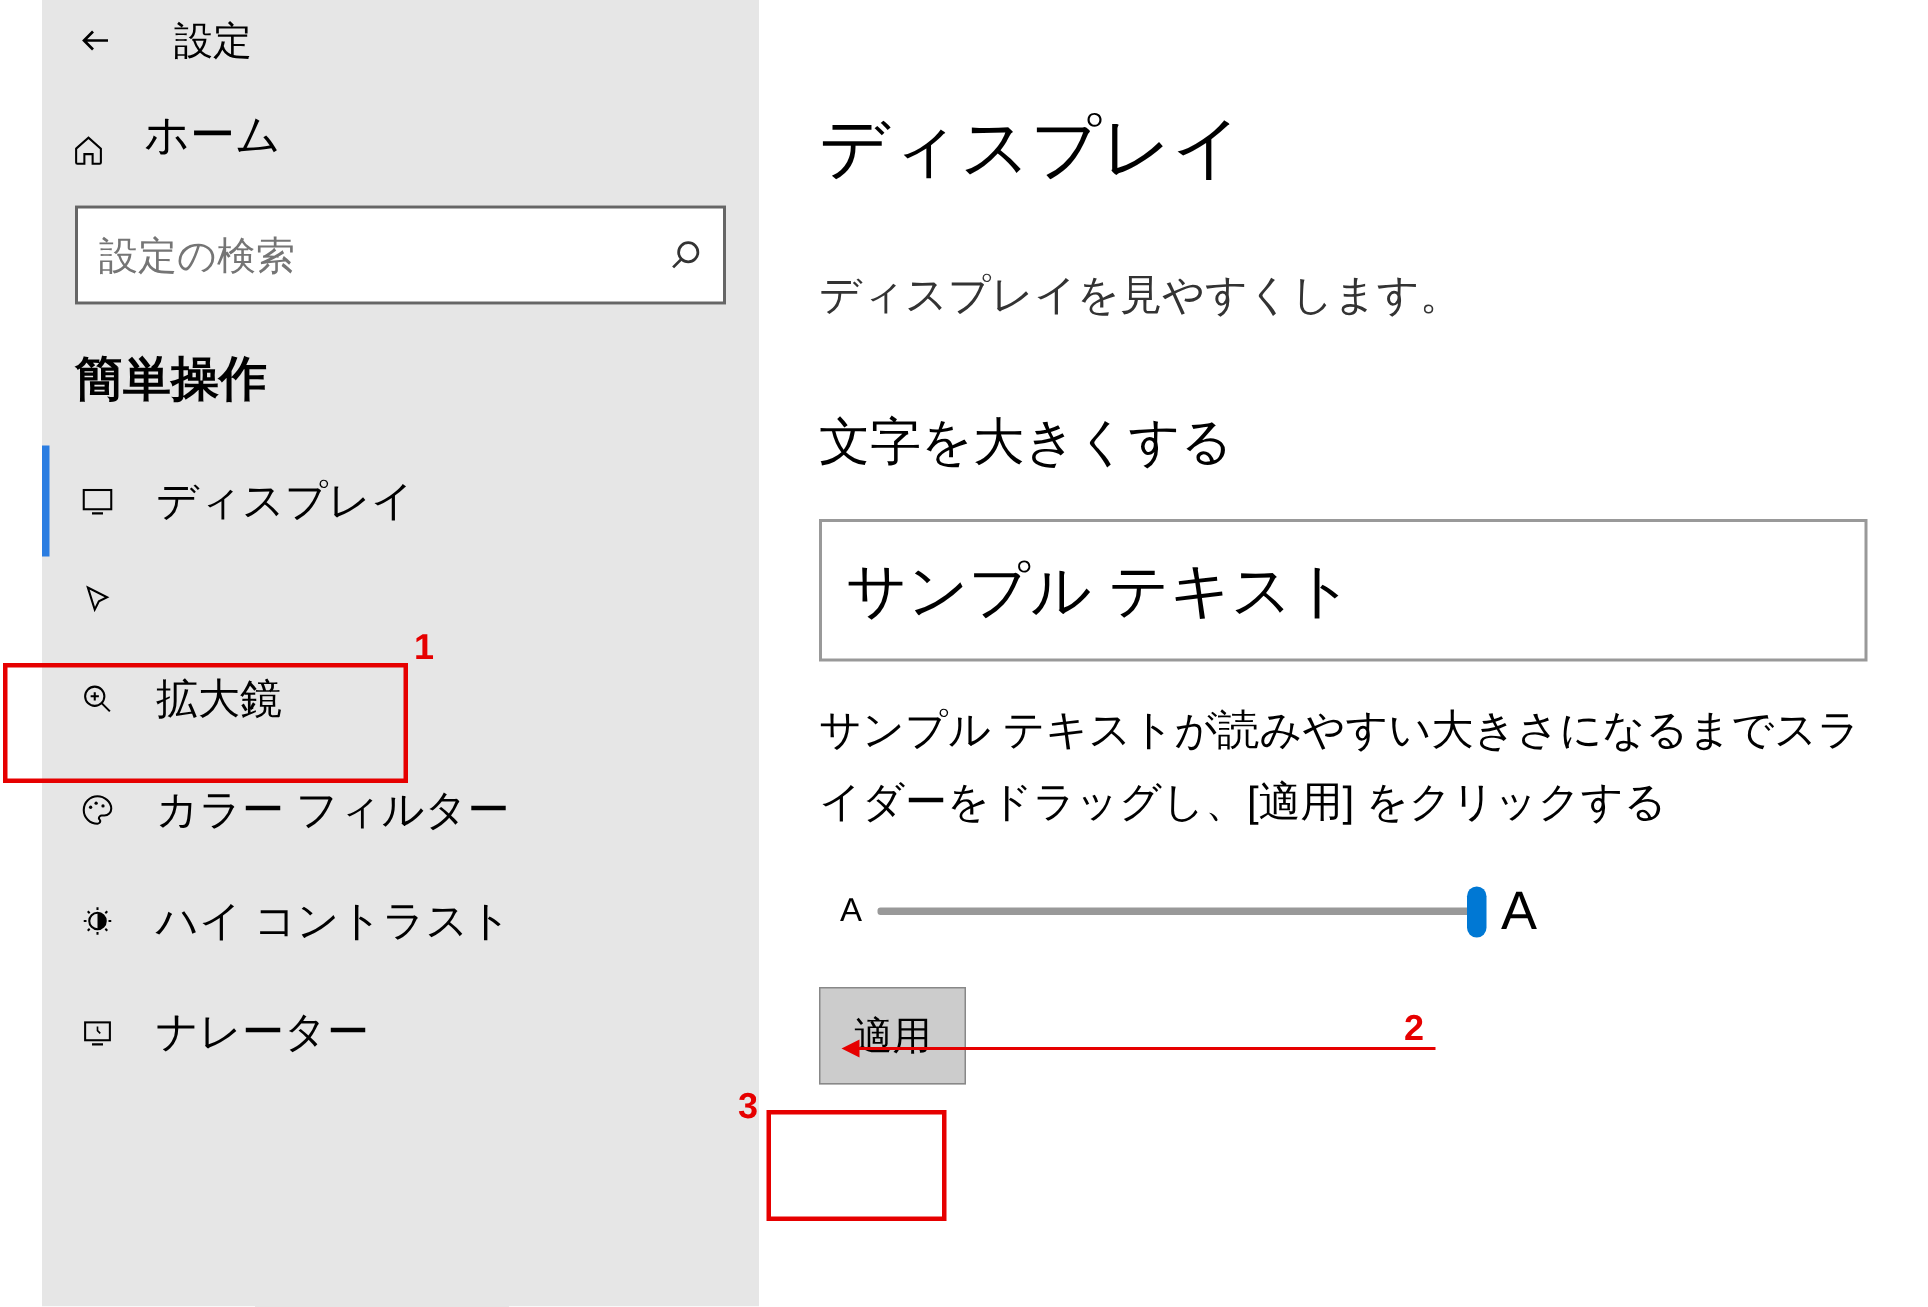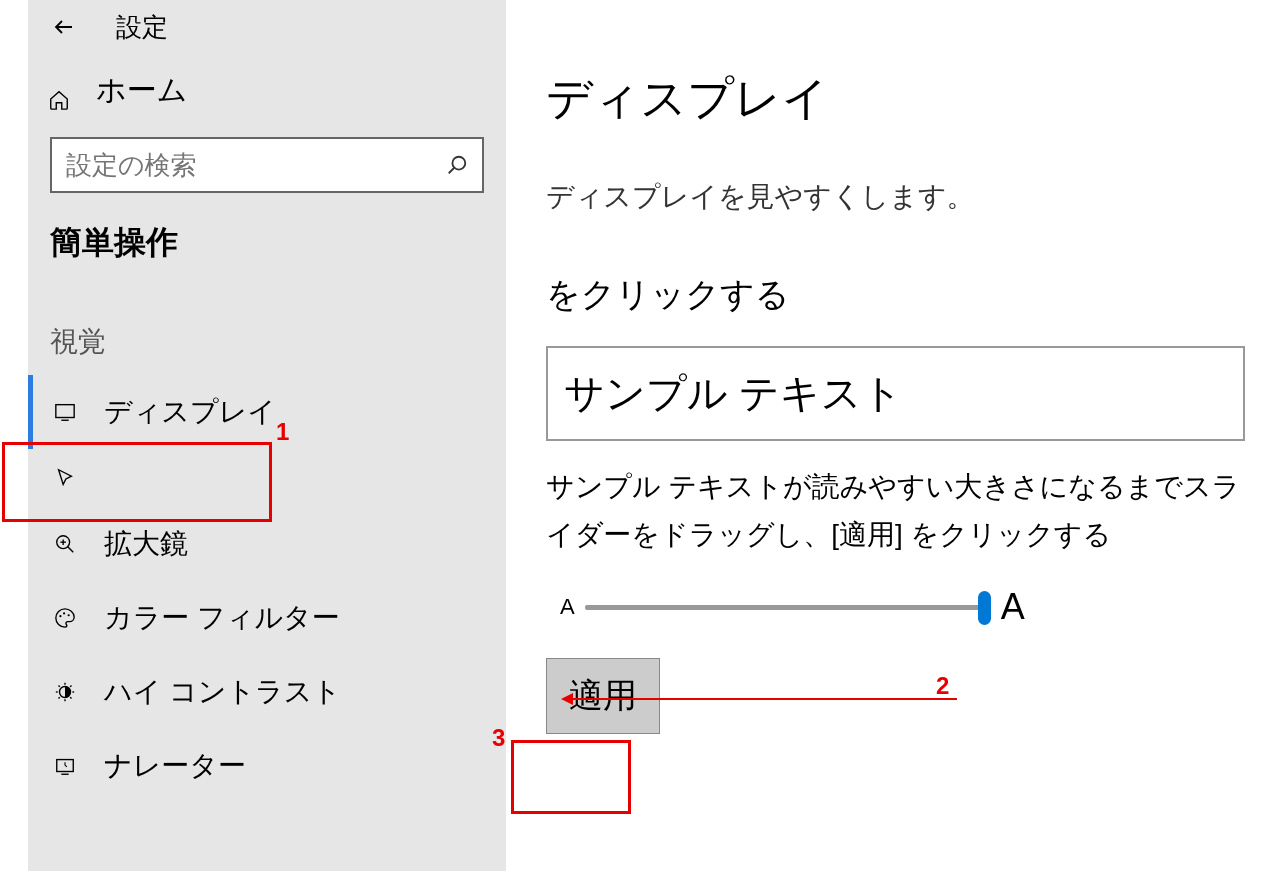--- a/index.html
+++ b/index.html
@@ -7,41 +7,41 @@
     .window-controls { position: absolute; top: 0; right: 0; display: flex; }
     .win-btn { width: 60px; height: 40px; display: flex; align-items: center; justify-content: center; font-size: 18px; }
     .titlebar { height: 54px; display: flex; align-items: center; padding-left: 24px; background: #e6e6e6; }
     .back-btn { margin-right: 40px; font-size: 24px; }
     .title { font-size: 26px; }
     .container { display: flex; height: calc(100% - 0px); padding-left: 28px; }
     .sidebar { width: 478px; background: #e6e6e6; padding-top: 0; }
     .home-row { display: flex; align-items: flex-end; padding: 16px 20px 26px 20px; }
     .home-icon { width: 22px; margin-right: 26px; }
     .home-label { font-size: 30px; }
-    .search-box { margin: 0 22px 16px 22px; border: 2px solid #666; background: #fff; height: 56px; display: flex; align-items: center; padding: 0 14px; }
+    .search-box { margin: 0 22px 16px 22px; border: 2px solid #666; background: #fff; height: 66px; display: flex; align-items: center; padding: 0 14px; }
     .search-input { border: none; flex: 1; font-size: 26px; color: #767676; outline: none; background: transparent; }
     .search-icon { font-size: 22px; color: #333; transform: scaleX(-1); }
     .category { font-size: 32px; font-weight: bold; padding: 12px 22px 22px 22px; }
     .group-label { font-size: 28px; color: #555; padding: 36px 22px 14px 22px; }
     .nav-item { display: flex; align-items: center; padding: 18px 22px; position: relative; }
     .nav-item.active { border-left: 5px solid #2b7de1; padding-left: 17px; }
     .nav-icon { width: 30px; margin-right: 24px; display: flex; justify-content: center; align-items: center; }
     .nav-label { font-size: 28px; }
     .main { flex: 1; padding: 68px 40px 40px 40px; position: relative; background: #fff; }
     .page-title { font-size: 46px; margin-bottom: 48px; }
     .subtitle { font-size: 28px; color: #333; margin-bottom: 56px; }
     .section-title { font-size: 34px; margin-bottom: 28px; }
     .sample-box { border: 2px solid #999; padding: 18px 16px; font-size: 40px; margin-bottom: 22px; }
     .help-text { font-size: 28px; line-height: 1.7; margin-bottom: 26px; }
     .slider-row { display: flex; align-items: center; margin-bottom: 28px; position: relative; height: 46px; }
     .small-a { font-size: 22px; margin-right: 10px; margin-left: 14px; }
     .big-a { font-size: 36px; margin-left: 16px; }
     .slider-track { flex: 0 0 400px; height: 5px; background: #999; position: relative; border-radius: 2px; }
     .slider-thumb { position: absolute; right: -6px; top: -14px; width: 13px; height: 34px; background: #0078d4; border-radius: 7px; }
-    .apply-btn { padding: 14px 22px; background: #ccc; border: 1px solid #888; font-size: 34px; }
+    .apply-btn { padding: 14px 22px; background: #ccc; border: 1px solid #888; font-size: 26px; }
     
     .anno-box { position: absolute; border: 3px solid #e60000; pointer-events: none; }
     .anno-label { position: absolute; color: #e60000; font-size: 24px; font-weight: bold; pointer-events: none; }
     .anno-arrow { position: absolute; background: #e60000; pointer-events: none; }
     .anno-arrow::before { content: ''; position: absolute; left: -10px; top: -5px; border: 6px solid transparent; border-right: 12px solid #e60000; }
     svg { display: block; }
   </style>
 </head>
 <body>
 
@@ -85,21 +85,20 @@
     <div class="search-box">
       <input class="search-input" placeholder="設定の検索" style="">
       <span class="search-icon">
         <svg width="22" height="22" viewBox="0 0 24 24">
             <circle cx="10" cy="10" r="7" fill="none" stroke="#333" stroke-width="2"></circle>
             <line x1="15" y1="15" x2="21" y2="21" stroke="#333" stroke-width="2"></line>
           </svg>
       </span>
     </div>
     <div class="category">簡単操作</div>
-    <div class="group-label">視覚</div>
 
     <div class="nav-item active">
       <span class="nav-icon">
         <svg width="22" height="22" viewBox="0 0 24 24">
             <rect x="2" y="4" width="20" height="14" fill="none" stroke="#000" stroke-width="1.5"></rect>
             <line x1="8" y1="21" x2="16" y2="21" stroke="#000" stroke-width="1.5"></line>
           </svg>
       </span>
       <span class="nav-label">ディスプレイ</span>
     </div>
@@ -157,21 +156,21 @@
             <path d="M12 8v3l2 2" fill="none" stroke="#000" stroke-width="1.2"></path>
           </svg>
       </span>
       <span class="nav-label">ナレーター</span>
     </div>
   </div>
 
   <div class="main">
     <div class="page-title">ディスプレイ</div>
     <div class="subtitle">ディスプレイを見やすくします。</div>
-    <div class="section-title">をクリックする</div>
+    <div class="section-title">文字を大きくする</div>
     <div class="sample-box">サンプル テキスト</div>
     <div class="help-text">サンプル テキストが読みやすい大きさになるまでスライダーをドラッグし、[適用] をクリックする</div>
     <div class="slider-row">
       <span class="small-a">A</span>
       <div class="slider-track">
         <div class="slider-thumb"></div>
       </div>
       <span class="big-a">A</span>
     </div>
     <button class="apply-btn">適用</button>

